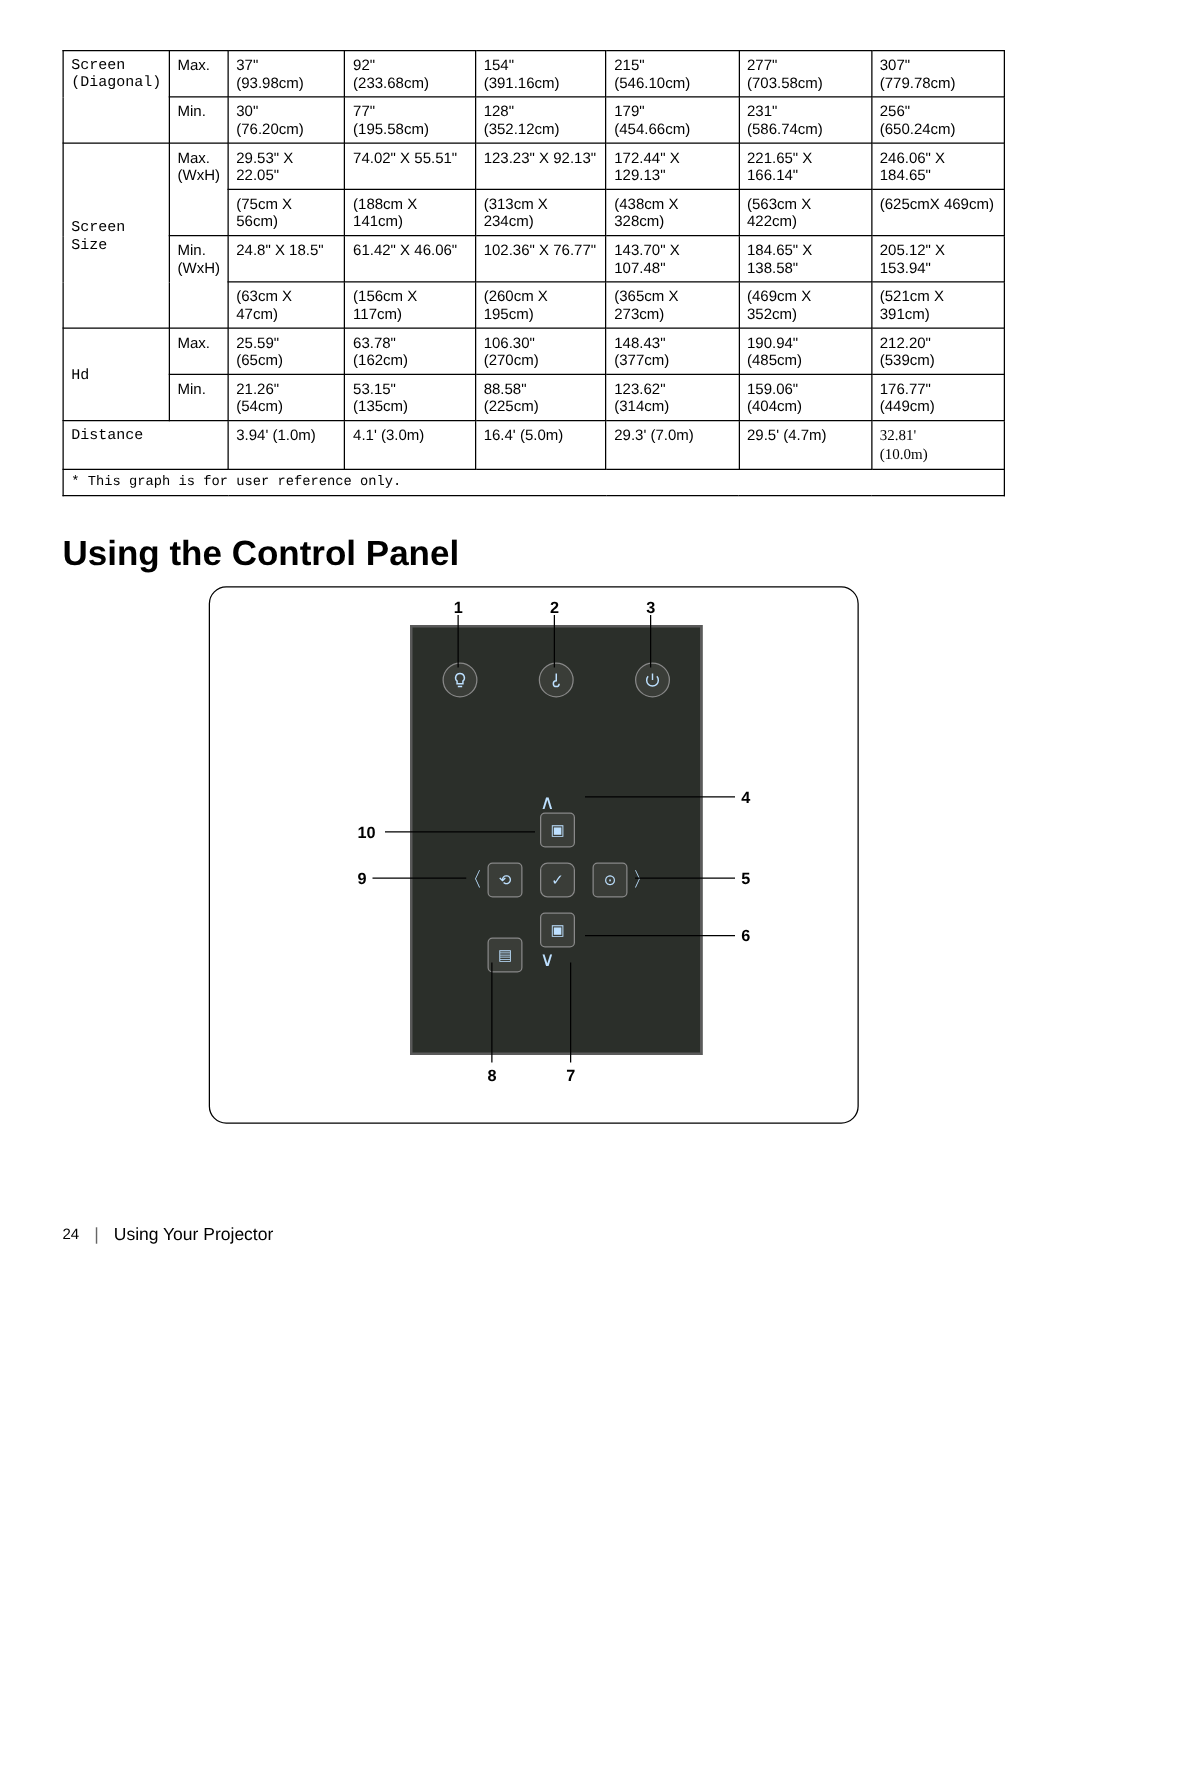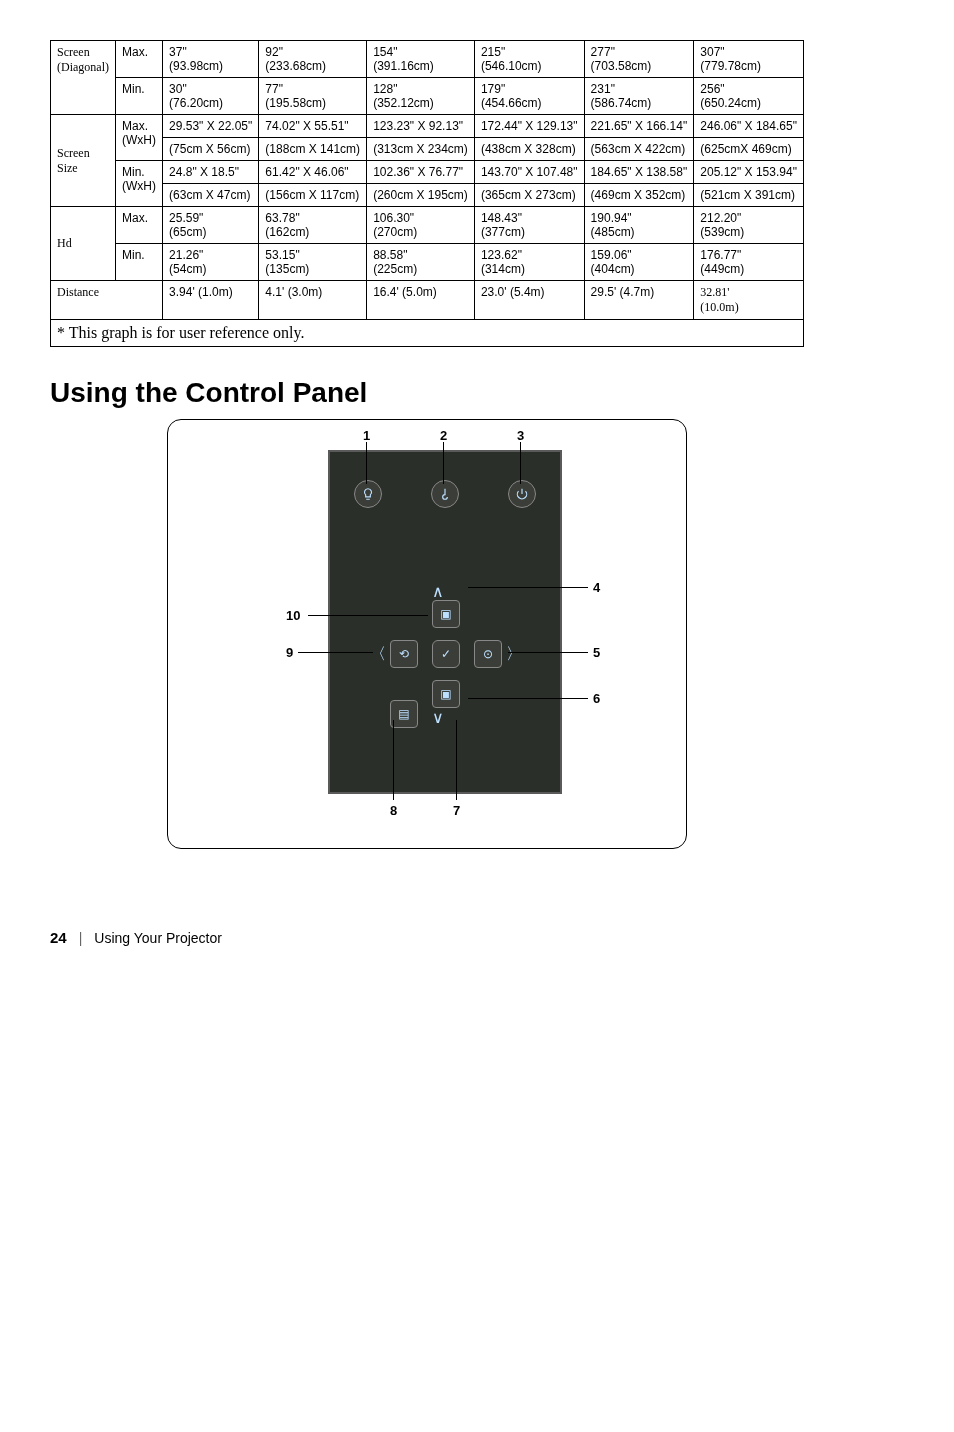--- a/index.html
+++ b/index.html
@@ -15,26 +15,26 @@
     width: 100%;
     font-size: 12px;
   }
   td, th {
     border: 1px solid #000;
     padding: 4px 6px;
     text-align: left;
     vertical-align: top;
   }
   .narrow {
-    font-family: Liberation Serif, serif;
+    font-family: Liberation Mono, monospace;
     font-size: 12px;
     margin-top: 30px;
   }
   .footnote-row td {
-    font-size: 16px;
+    font-size: 11px;
   }
   h1 {
     font-family: Arial, Helvetica, sans-serif;
     font-weight: bold;
     font-size: 28px;
     margin: 30px 0 4px 0;
   }
   .figure-container {
     width: 520px;
     height: 430px;
@@ -100,22 +100,22 @@
     background:#000;
   }
   .footer {
     display:flex;
     align-items:center;
     gap:12px;
     font-size:14px;
     margin-top:80px;
   }
   .footer .page {
-    font-weight:bold;
-    font-size:15px;
+    font-weight:normal;
+    font-size:12px;
   }
   .footer .sep {
     color:#666;
   }
 </style>
 </head>
 <body>
 
 <table>
 
@@ -222,21 +222,21 @@
 (404cm)</td>
     <td style="white-space:pre-line;">176.77"
 (449cm)</td>
   </tr>
 
   <tr>
     <td colspan="2" class="narrow">Distance</td>
     <td>3.94' (1.0m)</td>
     <td>4.1' (3.0m)</td>
     <td>16.4' (5.0m)</td>
-    <td>23.0' (5.4m)</td>
+    <td>29.3' (7.0m)</td>
     <td>29.5' (4.7m)</td>
     <td style="white-space:pre-line;font-family:Liberation Serif, serif;">32.81'
 (10.0m)</td>
   </tr>
   <tr class="footnote-row">
     <td colspan="8" class="narrow">* This graph is for user reference only.</td>
   </tr>
 </tbody>
   </table>
 

